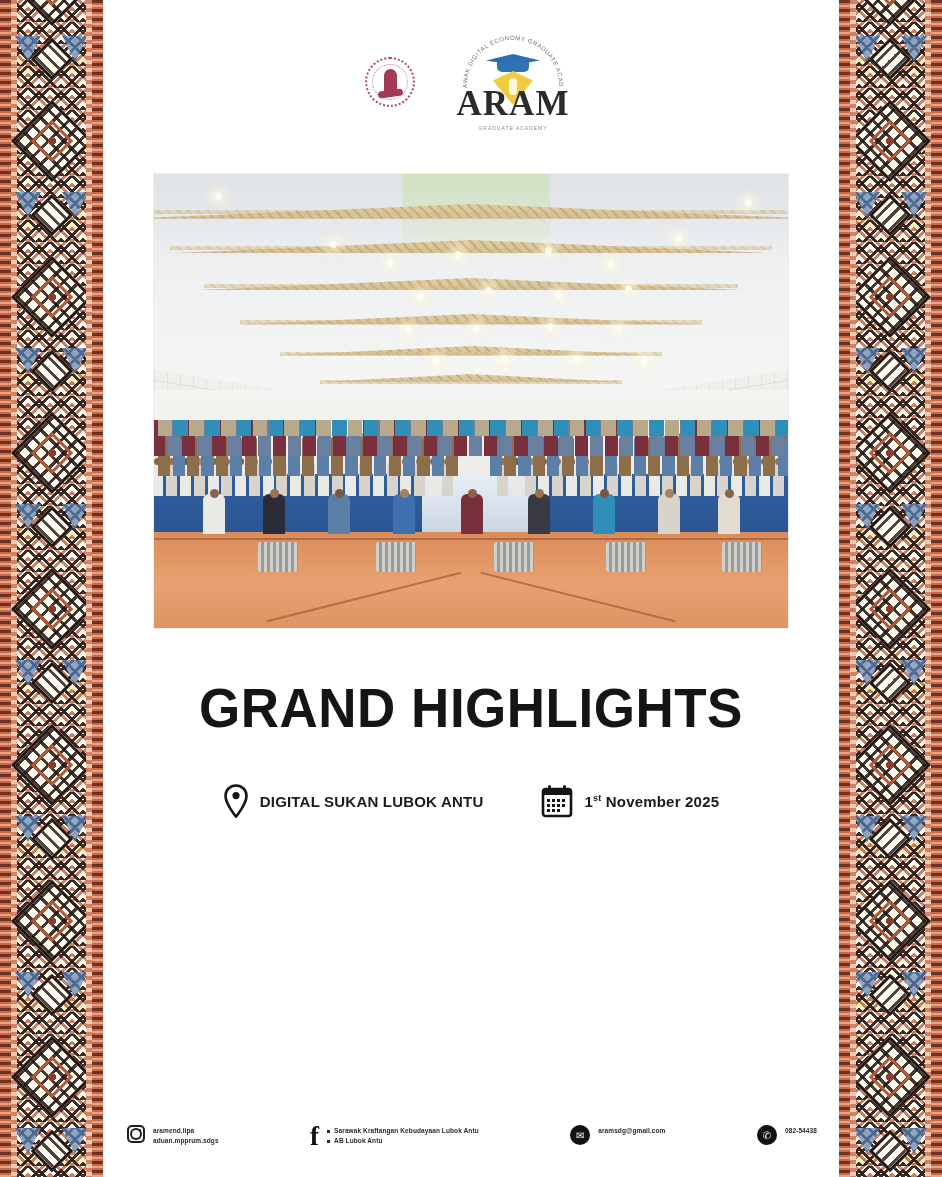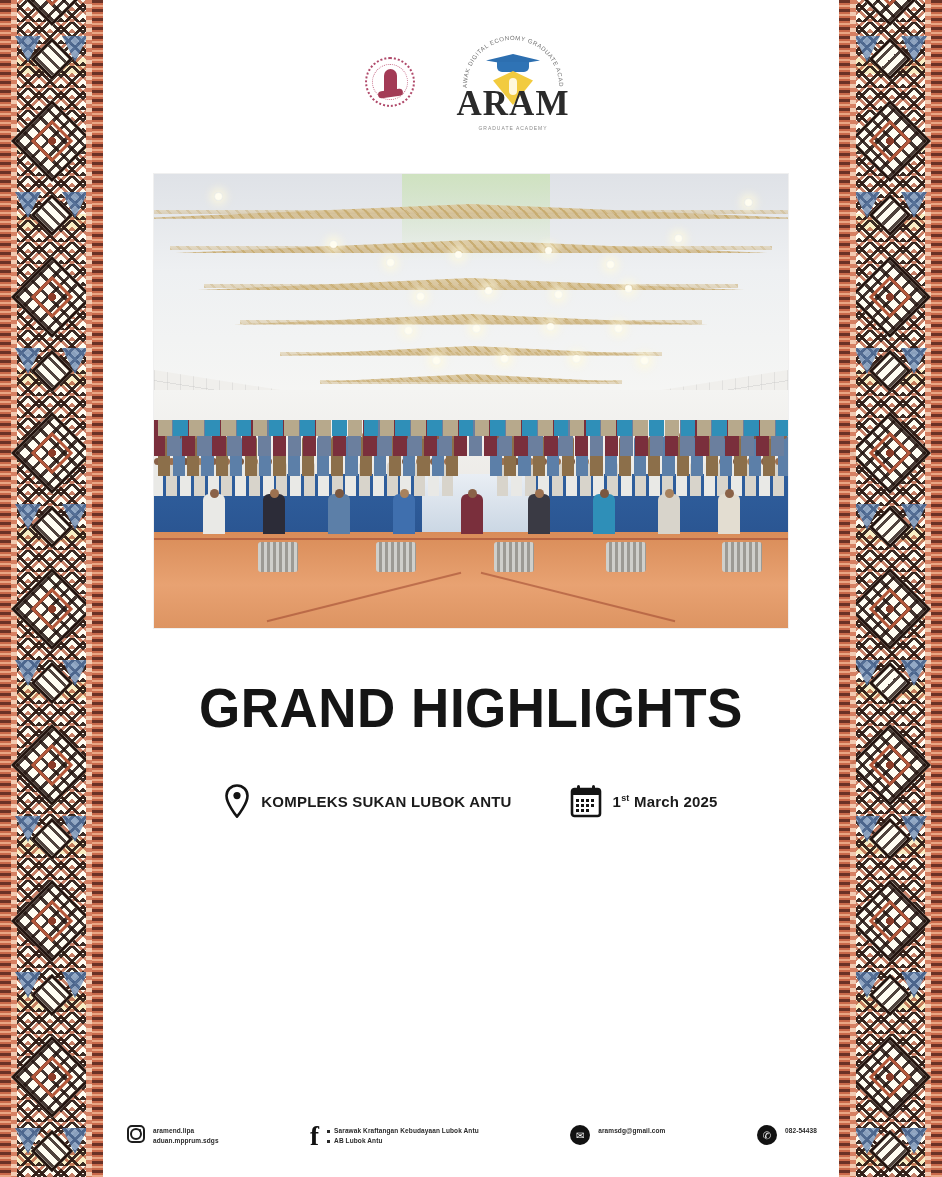--- a/index.html
+++ b/index.html
@@ -852,21 +852,21 @@
   </div>
 
   <div class="grand">GRAND HIGHLIGHTS</div>
 
   <div class="meta-row">
     <div class="meta-item">
       <svg class="icon-pin" viewBox="0 0 26 34">
         <path d="M13 1.5C7 1.5 2.5 6 2.5 11.8c0 7.6 9 19.2 10.5 20.8 1.5-1.6 10.5-13.2 10.5-20.8C23.5 6 19 1.5 13 1.5z" fill="none" stroke="#141414" stroke-width="2.6"></path>
         <circle cx="13" cy="11.6" r="3.6" fill="#141414"></circle>
       </svg>
-      <div class="meta-text">KOMPLEKS SUKAN LUBOK ANTU</div>
+      <div class="meta-text">DIGITAL SUKAN LUBOK ANTU</div>
     </div>
     <div class="meta-item">
       <svg class="icon-cal" viewBox="0 0 32 34">
         <rect x="2" y="5" width="28" height="27" rx="2.5" fill="none" stroke="#141414" stroke-width="2.6"></rect>
         <rect x="2" y="5" width="28" height="6" fill="#141414"></rect>
         <rect x="7" y="1" width="3" height="7" rx="1.5" fill="#141414"></rect>
         <rect x="22" y="1" width="3" height="7" rx="1.5" fill="#141414"></rect>
         <g fill="#141414">
           <rect x="6" y="15" width="3" height="3"></rect>
             <rect x="11" y="15" width="3" height="3"></rect>
@@ -875,21 +875,21 @@
           <rect x="6" y="20" width="3" height="3"></rect>
             <rect x="11" y="20" width="3" height="3"></rect>
           <rect x="16" y="20" width="3" height="3"></rect>
             <rect x="21" y="20" width="3" height="3"></rect>
           <rect x="6" y="25" width="3" height="3"></rect>
             <rect x="11" y="25" width="3" height="3"></rect>
           <rect x="16" y="25" width="3" height="3"></rect>
         </g>
       </svg>
       <div class="meta-text">
-        <span>1</span><sup>st</sup><span> March 2025</span>
+        <span>1</span><sup>st</sup><span> November 2025</span>
       </div>
     </div>
   </div>
 
   <div class="footer">
 
     <div class="f-item">
       <div class="f-ico ig-box"></div>
       <div class="f-lines">
         <div class="f-line">aramend.lipa</div>

